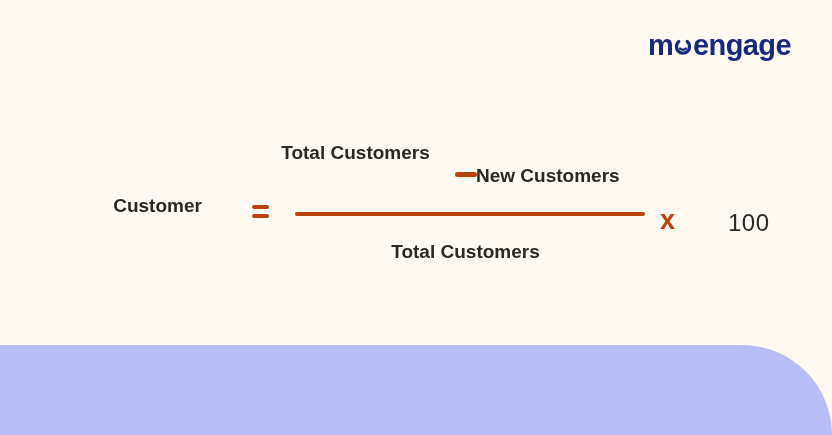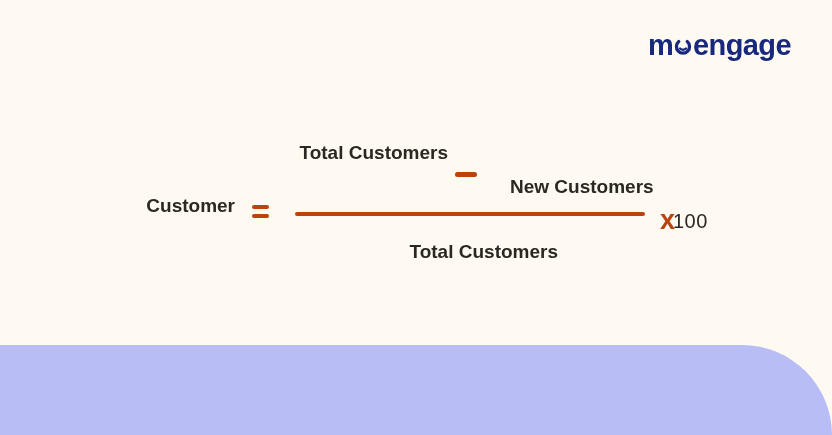--- a/index.html
+++ b/index.html
@@ -27,25 +27,25 @@
     line-height: 1;
   }
   .logo-o { width: 18px; height: 18px; margin: 0 1px; }
 
   
   .fblock {
     position: absolute;
     font-size: 19px;
     font-weight: 700;
     line-height: 23px;
-    text-align: right;
+    text-align: center;
   }
   .lhs        { left: 80px;  top: 194px; width: 155px; }
   .minuend    { left: 263px; top: 141px; width: 185px; }
-  .subtrahend { left: 510px; top: 164px; width: auto; text-align: right; margin-top: 11px; }
+  .subtrahend { left: 476px; top: 164px; width: auto; text-align: right; }
   .denominator{ left: 373px; top: 240px; width: 185px; }
 
   
   .equals { position: absolute; left: 252px; top: 205px; }
   .equals .bar {
     width: 17px; height: 4px;
     background: #ba430f; border-radius: 2px;
   }
   .equals .bar + .bar { margin-top: 5px; }
 
@@ -60,22 +60,22 @@
     width: 350px; height: 4px;
     background: #ba430f; border-radius: 2px;
   }
 
   .times {
     position: absolute; left: 660px; top: 207px;
     color: #ba430f; font-size: 27px; font-weight: 700; line-height: 1;
   }
 
   .hundred {
-    position: absolute; left: 673px; top: 211px;
-    font-size: 20px; font-weight: 500; line-height: 1;
+    position: absolute; left: 728px; top: 211px;
+    font-size: 24px; font-weight: 500; line-height: 1;
     letter-spacing: 0.5px;
   }
 
   
   .footer {
     position: absolute; left: 0; bottom: 0;
     width: 100%; height: 90px;
     background: #b9bdf6;
     border-top-right-radius: 90px;
   }

